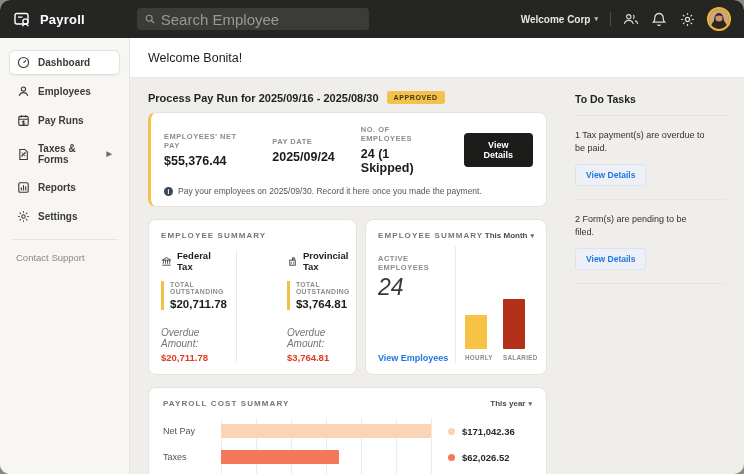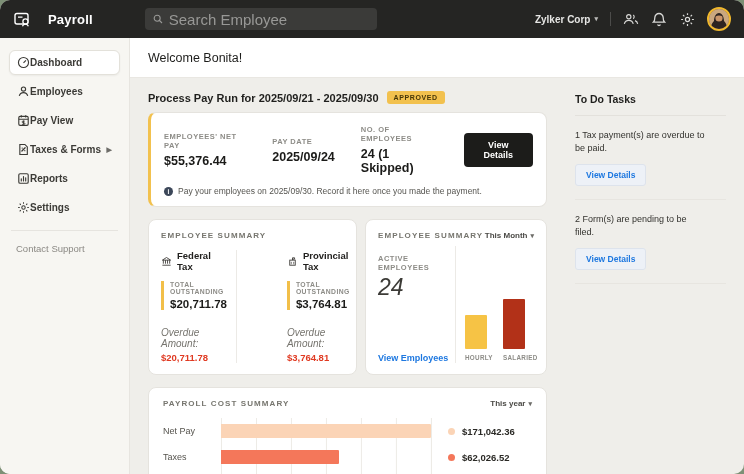--- a/index.html
+++ b/index.html
@@ -14,21 +14,21 @@
     border-radius:10px; overflow:hidden;
     background:#efeeea;
     display:flex; flex-direction:column;
   }
 
   
   .topbar {
     height:38px; flex:0 0 38px; background:#252523;
     display:flex; align-items:center; padding:0 13px;
   }
-  .logo { display:flex; align-items:center; gap:16px;justify-content:center; }
+  .logo { display:flex; align-items:center; gap:8px;justify-content:center; }
   .logo-text { color:#fff; font-size:13px; font-weight:700; letter-spacing:.2px; }
   .searchbox {
     margin-left:52px; width:232px; height:22px;
     background:#3b3b39; border-radius:4px;
     display:flex; align-items:center; gap:6px; padding:0 8px;
   }
   .searchbox input {
     background:transparent; border:none; outline:none;
     color:#cfcfcd; font-size:15px; width:100%;
     font-family:"Liberation Sans", sans-serif;
@@ -47,21 +47,21 @@
 
   
   .app-body { flex:1; display:flex; min-height:0; }
 
   
   .sidebar {
     width:130px; flex:0 0 130px; background:#f7f6f2;
     border-right:1px solid #e7e5e0; padding:12px 9px;
   }
   .nav-item {
-    display:flex; align-items:center; gap:0;
+    display:flex; align-items:center; gap:8px;
     padding:5px 7px; margin-bottom:4px; border-radius:6px;
     font-size:10px; font-weight:700; color:#3b3a36; cursor:pointer;
     border:1px solid transparent;
   }
   .nav-item.active {
     background:#fff; border:1px solid #e3e1da;
     box-shadow:0 1px 2px rgba(0,0,0,.05);
   }
   .nav-item .chev { margin-left:auto; font-size:7px; color:#6d6c68; }
   .nav-icon { width:13px; height:13px; flex:0 0 13px; display:flex; align-items:center; }
@@ -194,21 +194,21 @@
       <span style="display:flex;">
         <svg width="10" height="10" viewBox="0 0 12 12" fill="none">
           <circle cx="5" cy="5" r="3.6" stroke="#989896" stroke-width="1.3"></circle>
           <line x1="7.8" y1="7.8" x2="10.8" y2="10.8" stroke="#989896" stroke-width="1.3"></line>
         </svg>
       </span>
       <input type="text" placeholder="Search Employee" style="">
     </div>
     <div class="topbar-right">
       <div class="org">
-        <span>Zylker Corp</span>
+        <span>Welcome Corp</span>
         <span class="caret">▾</span>
       </div>
       <div class="tb-sep"></div>
       <div class="tb-icon">
         <svg width="16" height="14" viewBox="0 0 18 14" fill="none" stroke="#d8d8d6" stroke-width="1.3">
           <circle cx="6.5" cy="4.5" r="2.4"></circle>
           <path d="M1.5 12.5c.6-2.6 2.6-4 5-4s4.4 1.4 5 4"></path>
           <path d="M11.5 2.6a2.4 2.4 0 0 1 0 4"></path>
           <path d="M13.5 8.8c1.6.5 2.7 1.8 3 3.7"></path>
         </svg>
@@ -258,21 +258,21 @@
         <span>Employees</span>
       </div>
       <div class="nav-item">
         <span class="nav-icon">
           <svg width="13" height="13" viewBox="0 0 16 16" fill="none" stroke="#3b3a36" stroke-width="1.4">
             <rect x="2.2" y="3" width="11.6" height="11" rx="1.6"></rect>
             <path d="M5.3 1.4v3M10.7 1.4v3M2.2 6.4h11.6"></path>
             <path d="M8 8v4.6M9.6 8.8H7.3a1 1 0 0 0 0 2h1.4a1 1 0 0 1 0 2H6.3" stroke-width="1.1"></path>
           </svg>
         </span>
-        <span>Pay View</span>
+        <span>Pay Runs</span>
       </div>
       <div class="nav-item">
         <span class="nav-icon">
           <svg width="13" height="13" viewBox="0 0 16 16" fill="none" stroke="#3b3a36" stroke-width="1.4">
             <path d="M3.5 1.8h6.2l3 3v9.4h-9.2z"></path>
             <path d="M6 9.8l4-4M6.4 6.2h.01M9.6 9.4h.01" stroke-linecap="round" stroke-width="1.6"></path>
           </svg>
         </span>
         <span>Taxes &amp; Forms</span>
         <span class="chev">▶</span>
@@ -302,21 +302,21 @@
     <div class="main">
       <div class="welcome-band">
         <span class="welcome-title">Welcome Bonita!</span>
       </div>
 
       <div class="content">
 
         <div class="col-left">
 
           <div class="payrun-header">
-            <span class="payrun-title">Process Pay Run for 2025/09/21 - 2025/09/30</span>
+            <span class="payrun-title">Process Pay Run for 2025/09/16 - 2025/08/30</span>
             <span class="badge">APPROVED</span>
           </div>
 
           <div class="card payrun-card">
             <div class="stats-row">
               <div class="stat">
                 <div class="stat-label">EMPLOYEES' NET PAY</div>
                 <div class="stat-value">$55,376.44</div>
               </div>
               <div class="stat">

